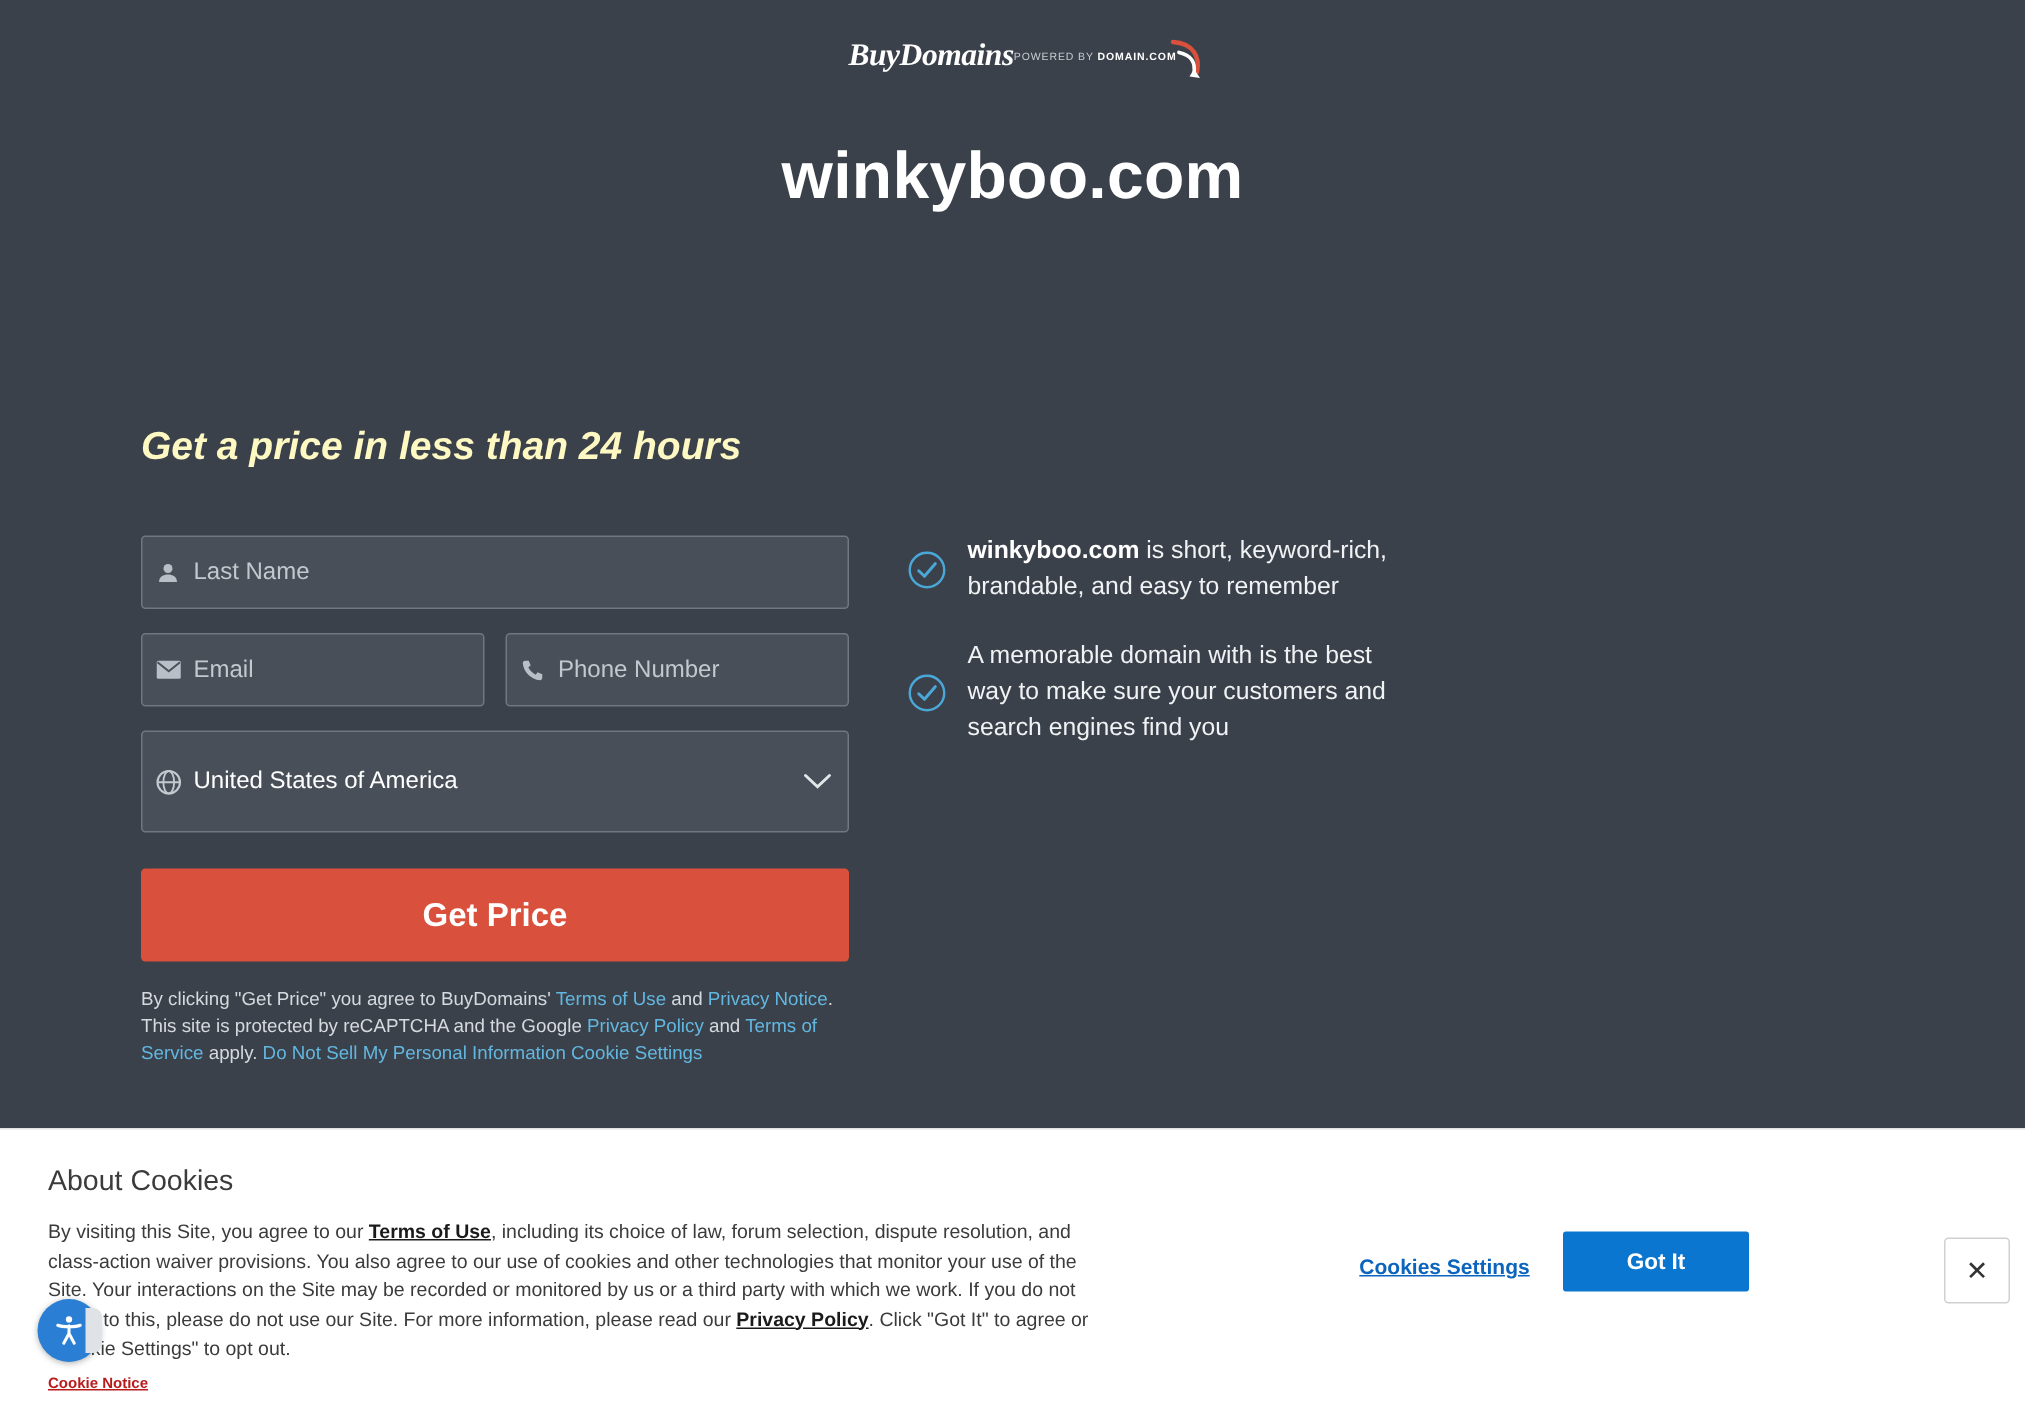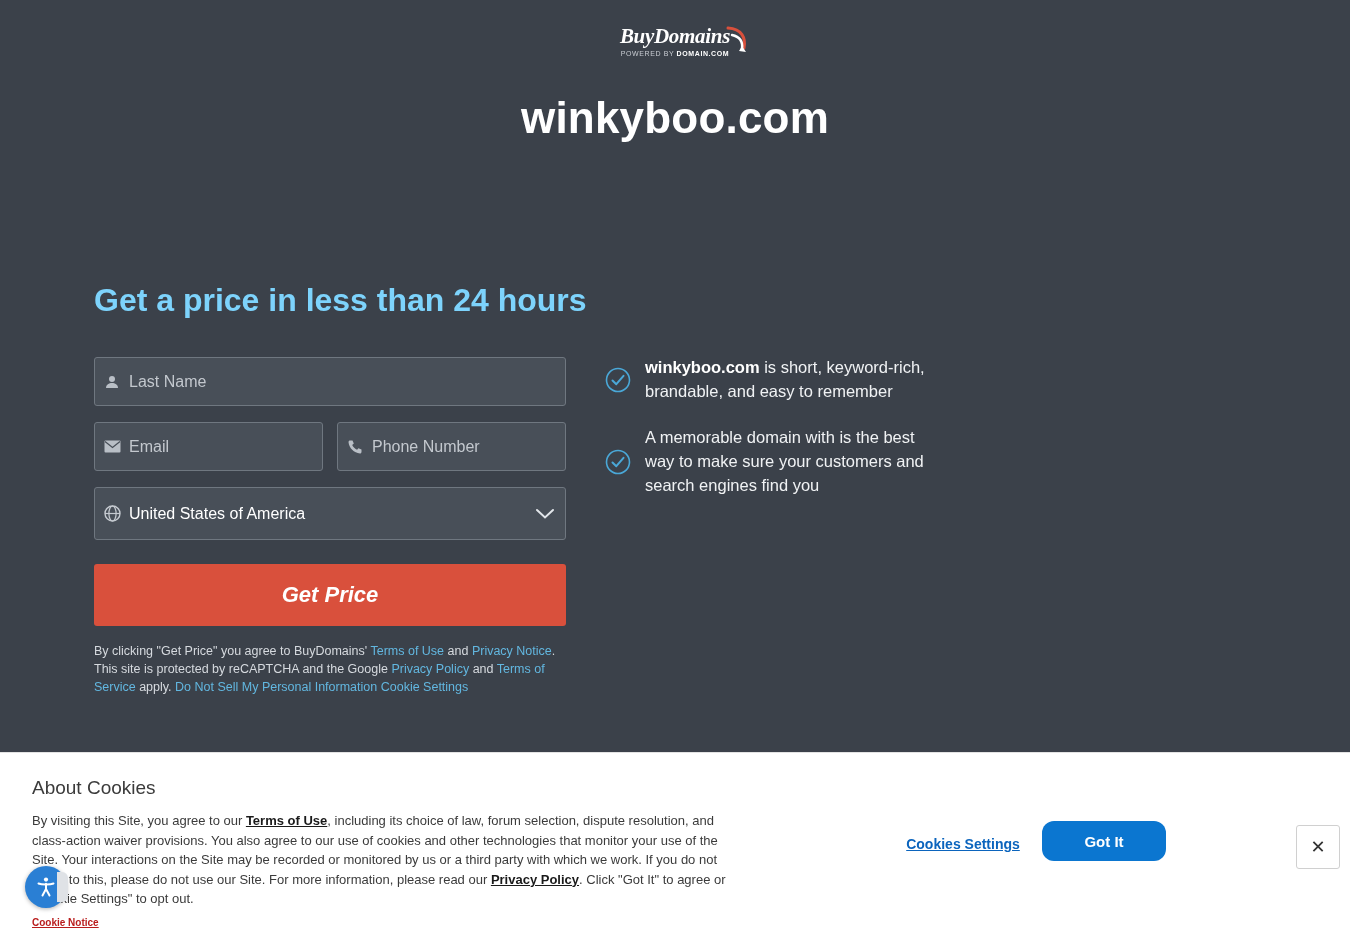--- a/index.html
+++ b/index.html
@@ -16,21 +16,21 @@
     background: #3b414a;
   }
 
   
   .logo-wrap {
     position: absolute; top: 26px; left: 0; width: 1350px;
     display: flex; justify-content: center; align-items: flex-start;
   }
   .logo {
     position: relative;
-    display: flex; flex-direction: column; align-items: center;
+    display: flex; align-items: center;
   }
   .logo-main {
     font-family: "Liberation Serif", serif;
     font-style: italic;
     font-weight: bold;
     font-size: 21px;
     color: #ffffff;
     letter-spacing: -0.3px;
     line-height: 1;
   }
@@ -65,21 +65,21 @@
     font-size: 22px;
     font-weight: bold;
     line-height: 36px;
   }
   .tagline em { font-style: italic; }
   .phone { color: #5bb8e8; font-weight: bold; }
 
   
   .section-heading {
     position: absolute; top: 282px; left: 94px;
-    font-size: 32px; font-weight: bold; color: #7dd3fc;
+    font-size: 26px; font-weight: bold; color: #fef9c3; font-style: italic;
   }
 
   
   .form {
     position: absolute; top: 357px; left: 94px;
     width: 472px;
   }
   .row { display: flex; gap: 14px; margin-bottom: 16px; }
   .field {
     position: relative;
@@ -102,21 +102,21 @@
     color: #ffffff;
     font-size: 16px;
     font-family: "Liberation Sans", sans-serif;
     width: 100%;
     padding: 0 8px 0 0;
   }
   .field input::placeholder { color: #c3c8ce; opacity: 1; }
 
   .select-field {
     position: relative;
-    height: 53px;
+    height: 68px;
     background: #484f58;
     border: 1px solid #6f7780;
     border-radius: 3px;
     display: flex; align-items: center;
     margin-bottom: 24px;
   }
   .select-field .ficon { width: 34px; display:flex; align-items:center; justify-content:center; color:#c5cad0; flex:none;}
   .select-value {
     color: #ffffff; font-size: 16px; flex: 1;
   }
@@ -126,21 +126,21 @@
   }
 
   .get-price-btn {
     width: 472px; height: 62px;
     background: #d9503c;
     border: none; border-radius: 3px;
     color: #ffffff;
     font-size: 22px; font-weight: bold;
     font-family: "Liberation Sans", sans-serif;
     cursor: pointer;
-    display: flex; align-items: center; justify-content: center; font-style: italic;
+    display: flex; align-items: center; justify-content: center;
   }
 
   .legal {
     margin-top: 16px;
     width: 478px;
     font-size: 12.5px;
     line-height: 18px;
     color: #d6dadf;
   }
   .legal a { color: #62b7e0; text-decoration: none; }
@@ -198,21 +198,21 @@
     color: #0b64bd;
     font-size: 14px; font-weight: bold;
     font-family: "Liberation Sans", sans-serif;
     text-decoration: underline;
     cursor: pointer;
   }
   .got-it-btn {
     position: absolute; left: 1042px; top: 68px;
     width: 124px; height: 40px;
     background: #0b76d0;
-    border: none; border-radius: 12px;
+    border: none; border-radius: 2px;
     color: #ffffff; font-size: 15px; font-weight: bold;
     font-family: "Liberation Sans", sans-serif;
     cursor: pointer;
   }
   .close-btn {
     position: absolute; left: 1296px; top: 825px;
     width: 44px; height: 44px;
     background: #ffffff;
     border: 1px solid #d0d0d0;
     border-radius: 3px;

